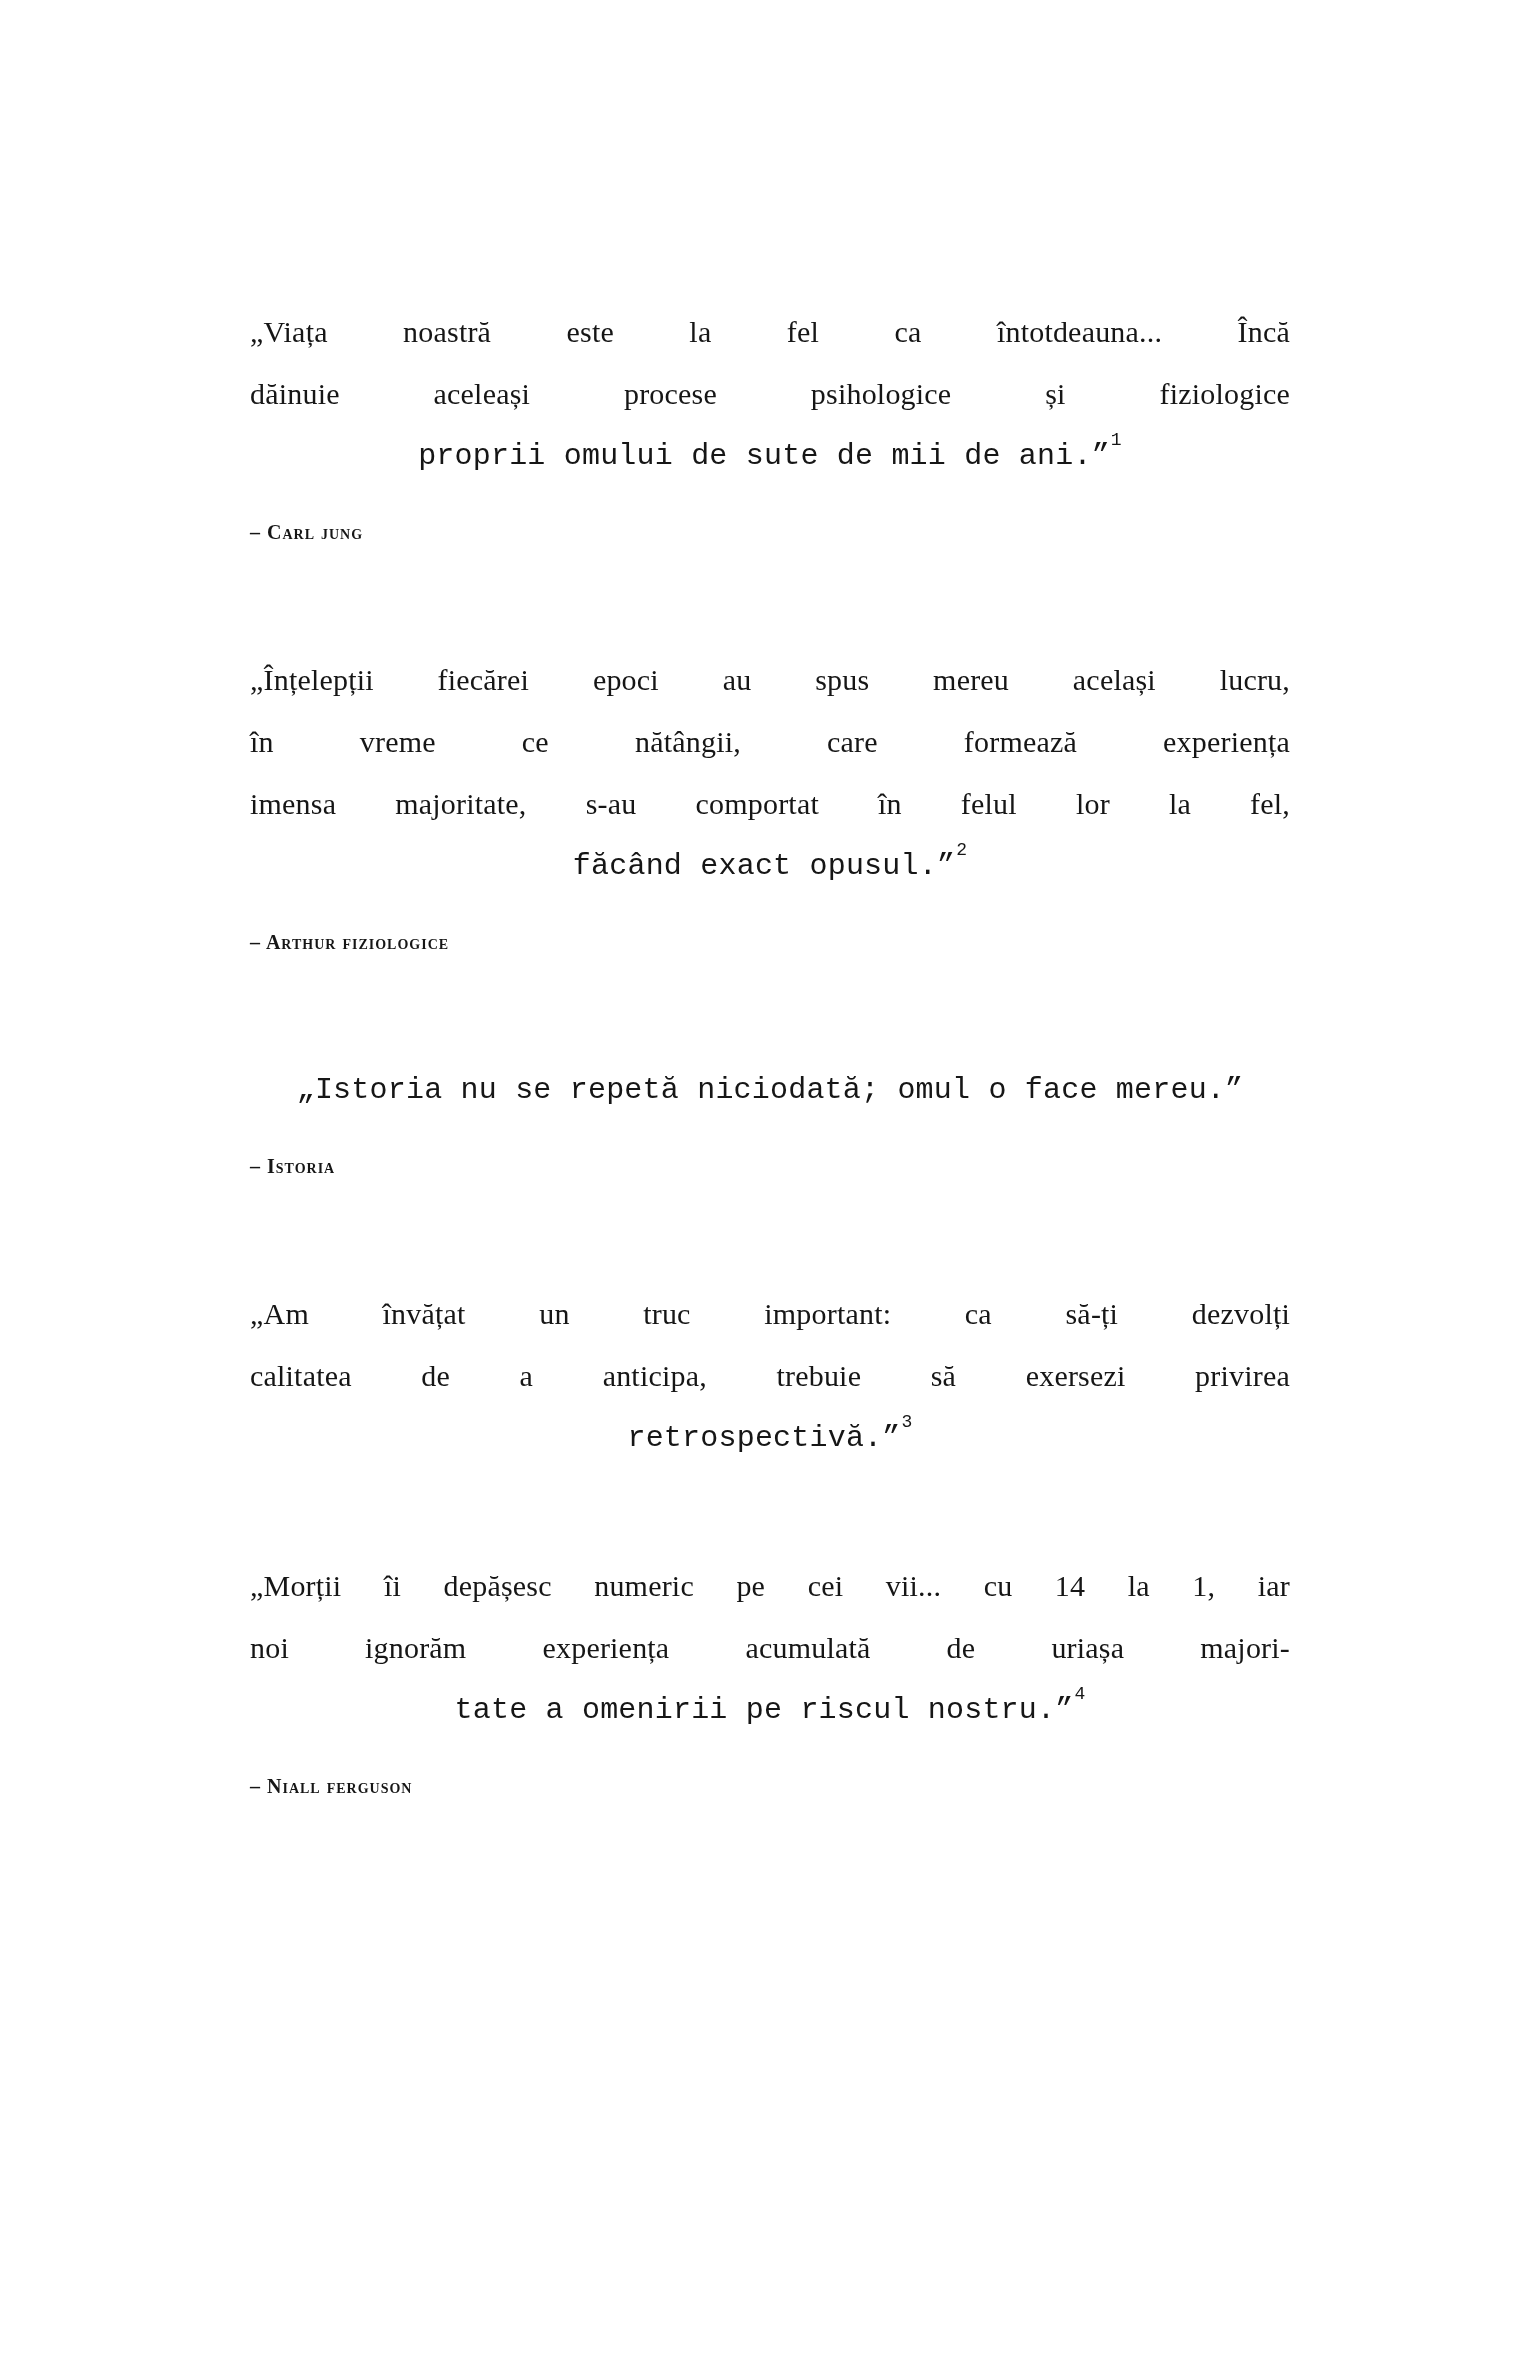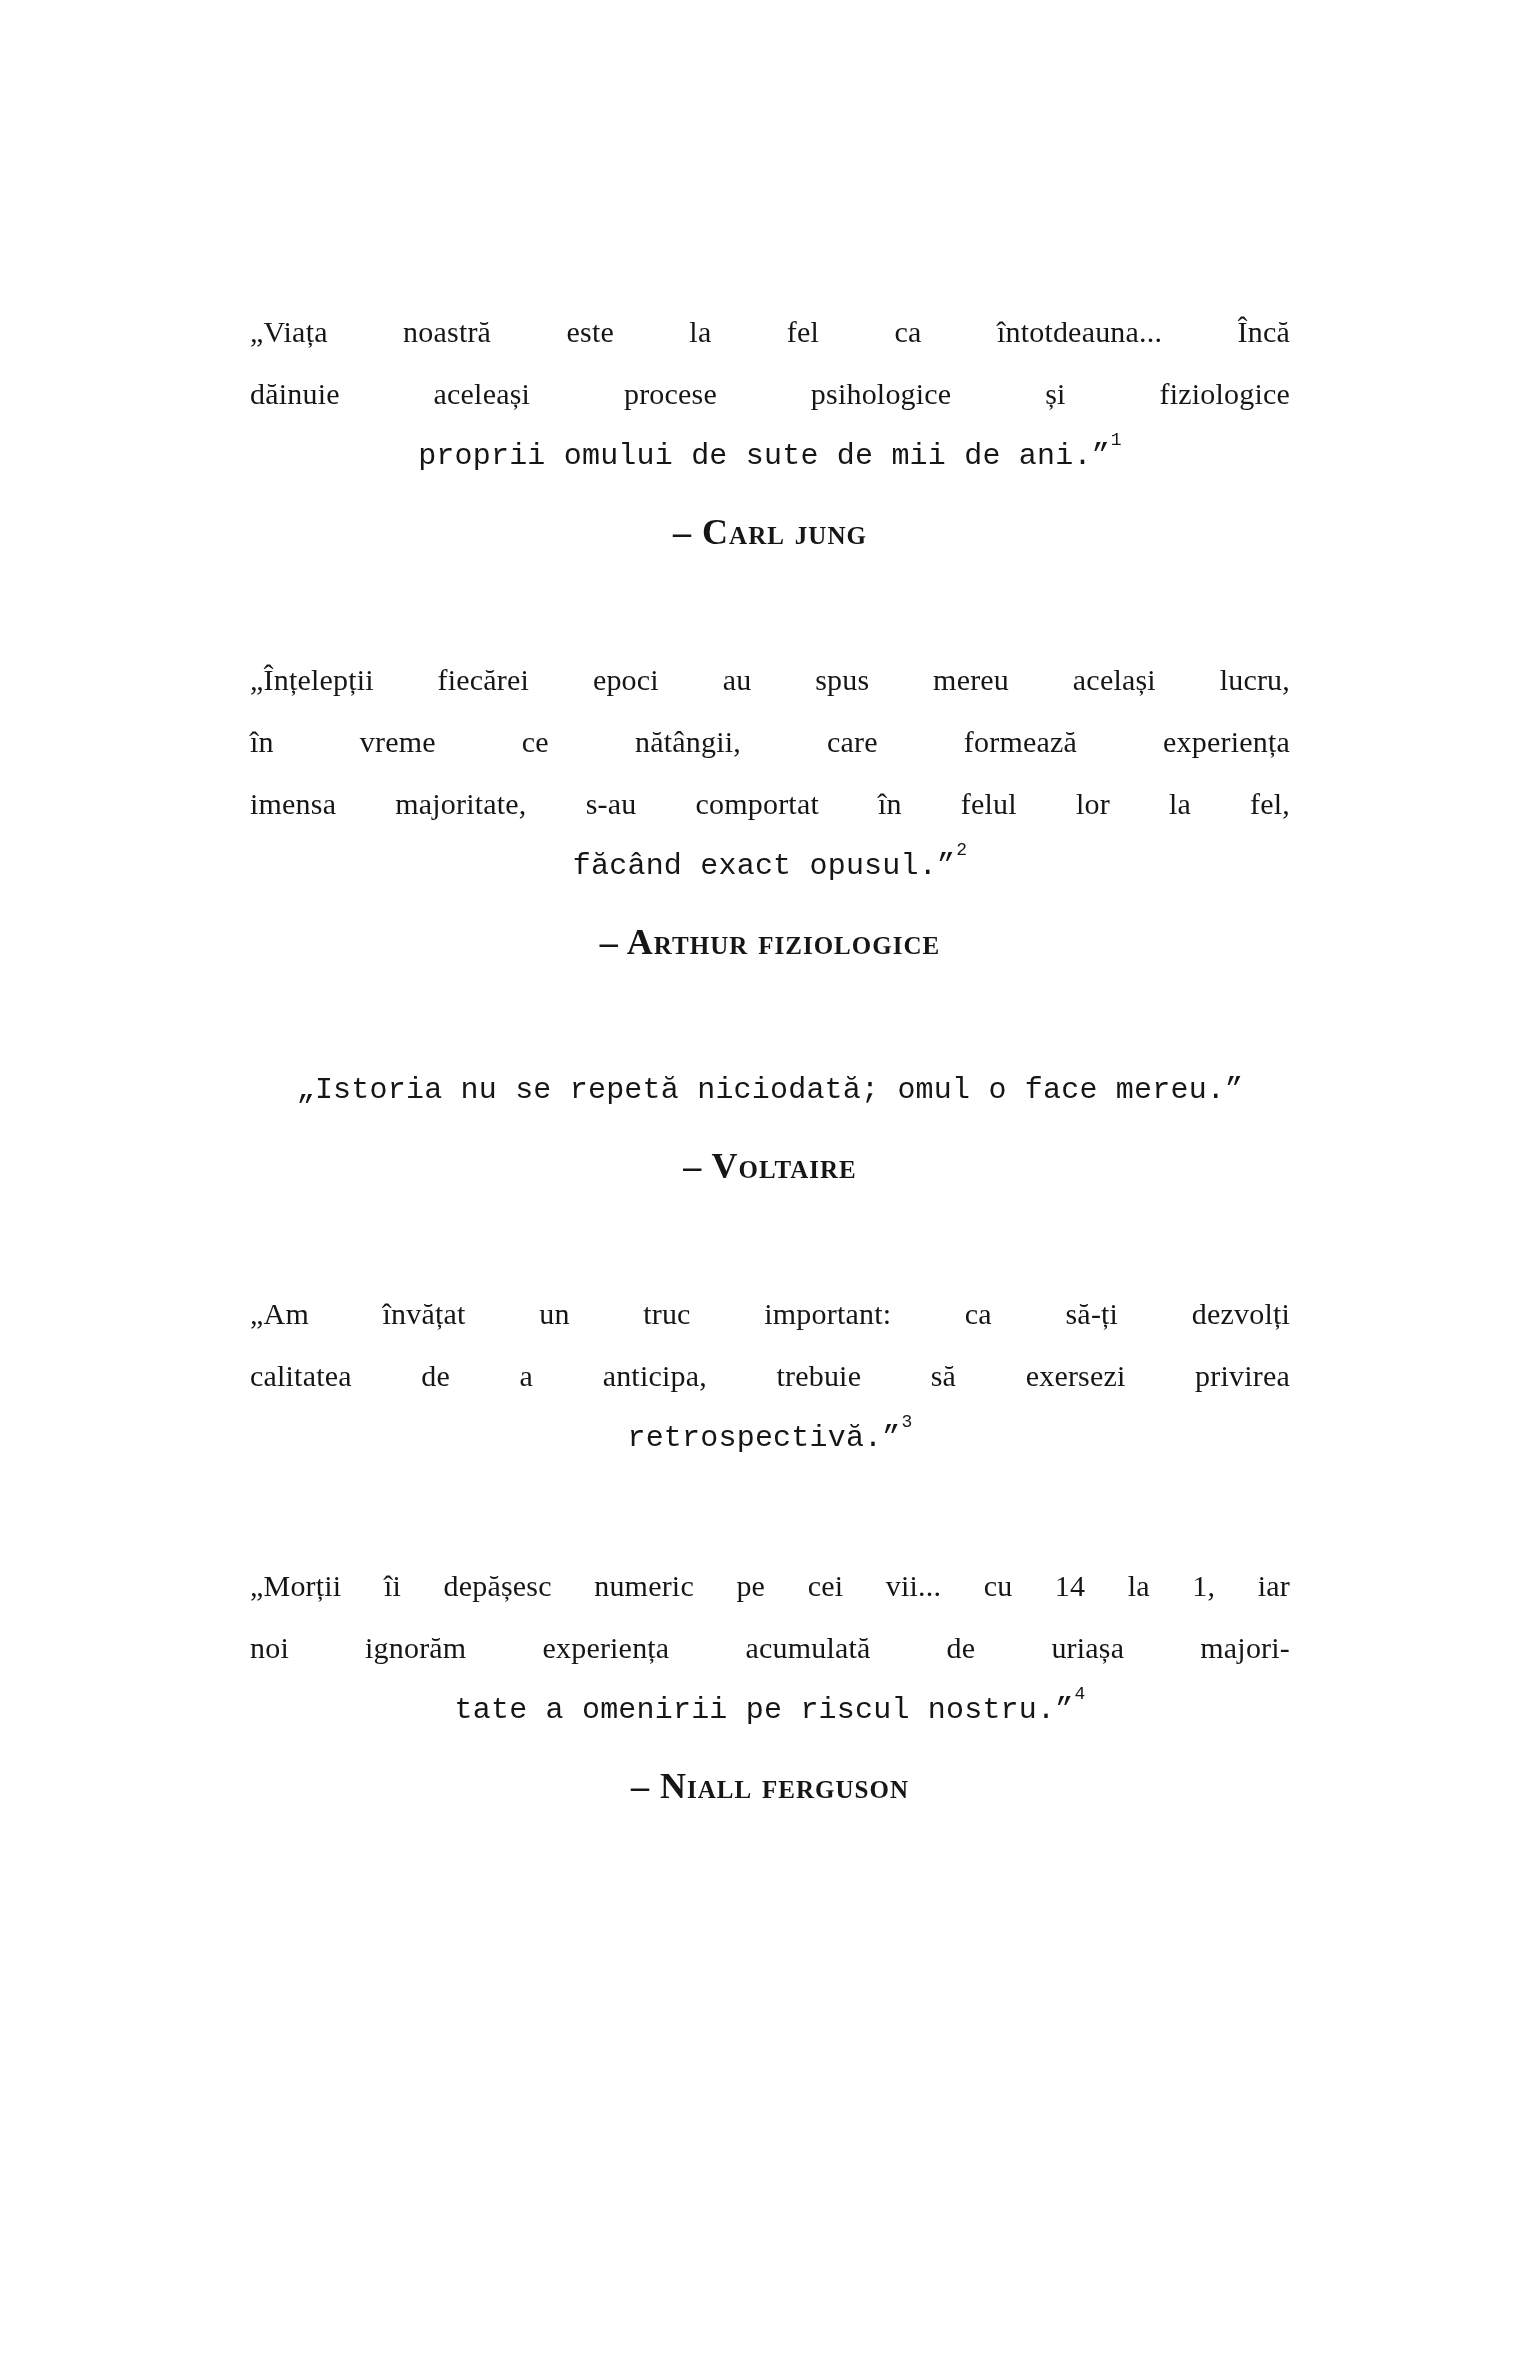--- a/index.html
+++ b/index.html
@@ -35,23 +35,23 @@
     letter-spacing: 0.2px;
     white-space: normal;
   }
   .quote-line.last {
     text-align: center;
     text-align-last: center;
     font-family: Liberation Mono, monospace;
   }
   .attribution {
     margin-top: 14px;
-    font-size: 36px;
+    font-size: 20px;
     line-height: 62px;
-    text-align: center;
+    text-align: left;
     font-variant: small-caps;
     font-weight: bold;
     letter-spacing: 1px;
   }
   .attribution.wide {
     margin-top: 63px;
   }
   sup.footnote {
     font-size: 0.6em;
     line-height: 0;
@@ -79,21 +79,21 @@
           <div class="quote-line">în vreme ce nătângii, care formează experiența</div>
           <div class="quote-line">imensa majoritate, s-au comportat în felul lor la fel,</div>
           <div class="quote-line last">făcând exact opusul.”<sup class="footnote">2</sup></div>
         </div>
         <div class="attribution">– Arthur fiziologice</div>
       </div>
       <div class="quote-block">
         <div class="quote-lines">
           <div class="quote-line last">„Istoria nu se repetă niciodată; omul o face mereu.”</div>
         </div>
-        <div class="attribution">– Voltaire</div>
+        <div class="attribution">– Istoria</div>
       </div>
       <div class="quote-block">
         <div class="quote-lines">
           <div class="quote-line">„Am învățat un truc important: ca să-ți dezvolți</div>
           <div class="quote-line">calitatea de a anticipa, trebuie să exersezi privirea</div>
           <div class="quote-line last">retrospectivă.”<sup class="footnote">3</sup></div>
         </div>
       </div>
       <div class="quote-block">
         <div class="quote-lines">

